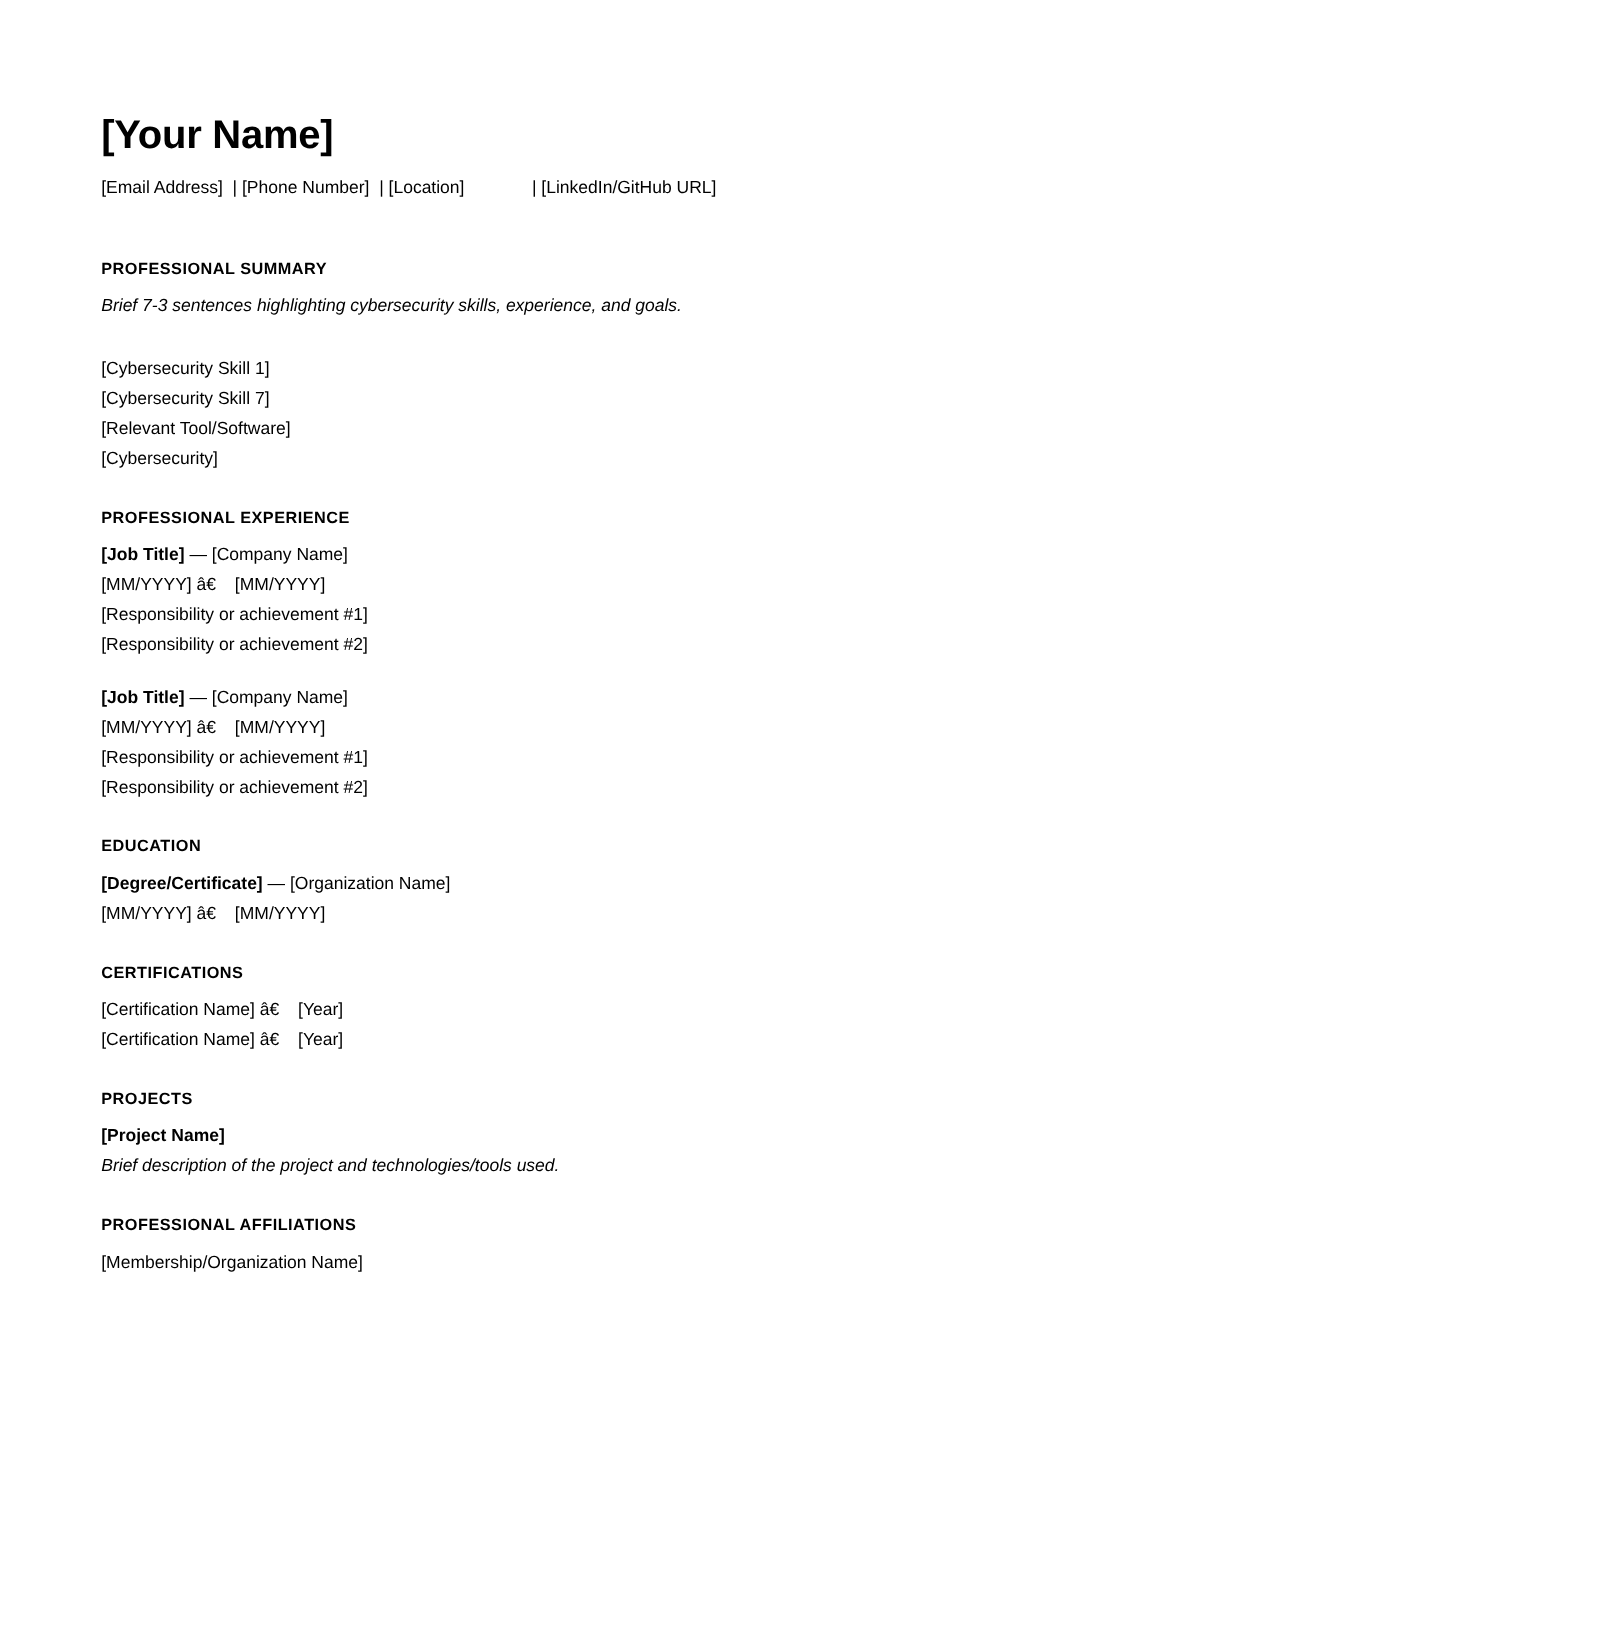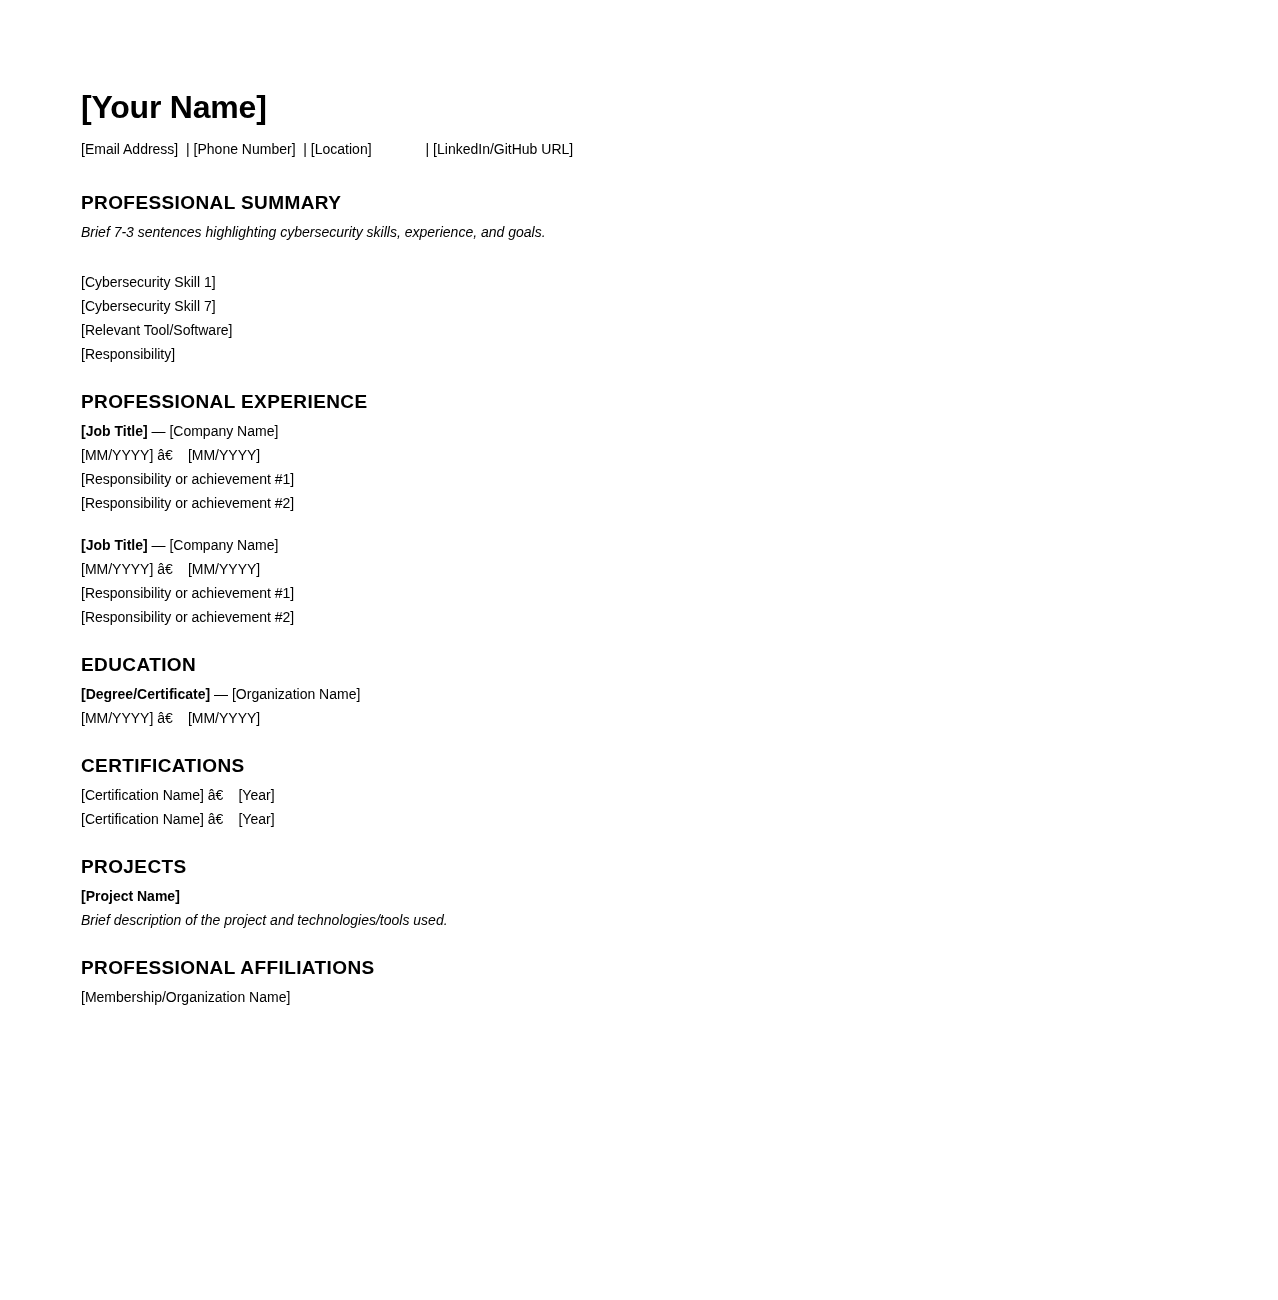--- a/index.html
+++ b/index.html
@@ -30,29 +30,29 @@
     font-size: 32px;
     font-weight: bold;
     line-height: 38px;
     letter-spacing: -0.2px;
     margin: 0 0 13px 0;
   }
   .contact-line {
     font-size: 14px;
     line-height: 20px;
     white-space: pre;
-    margin: 0 0 34px 0;
+    margin: 0 0 46px 0;
   }
 
   
   .section {
     margin: 0 0 26px 0;
   }
   .section-heading {
-    font-size: 19px;
+    font-size: 13px;
     font-weight: bold;
     letter-spacing: 0.4px;
     line-height: 20px;
     margin: 16px 0 7px 0;
     text-transform: uppercase;
   }
   .line {
     font-size: 14px;
     line-height: 24px;
     white-space: pre-wrap;
@@ -86,21 +86,21 @@
 
     <div class="section">
       <div class="section-heading">PROFESSIONAL SUMMARY</div>
       <div class="line italic">Brief 7-3 sentences highlighting cybersecurity skills, experience, and goals.</div>
     </div>
 
     <div class="section">
       <div class="line">[Cybersecurity Skill 1]</div>
       <div class="line">[Cybersecurity Skill 7]</div>
       <div class="line">[Relevant Tool/Software]</div>
-      <div class="line">[Responsibility]</div>
+      <div class="line">[Cybersecurity]</div>
     </div>
 
     <div class="section">
       <div class="section-heading">PROFESSIONAL EXPERIENCE</div>
 
       <div class="entry">
         <div class="line"><b>[Job Title]</b><span> — </span><span>[Company Name]</span></div>
         <div class="line">[MM/YYYY] â€ [MM/YYYY]</div>
         <div class="line">[Responsibility or achievement #1]</div>
         <div class="line">[Responsibility or achievement #2]</div>

